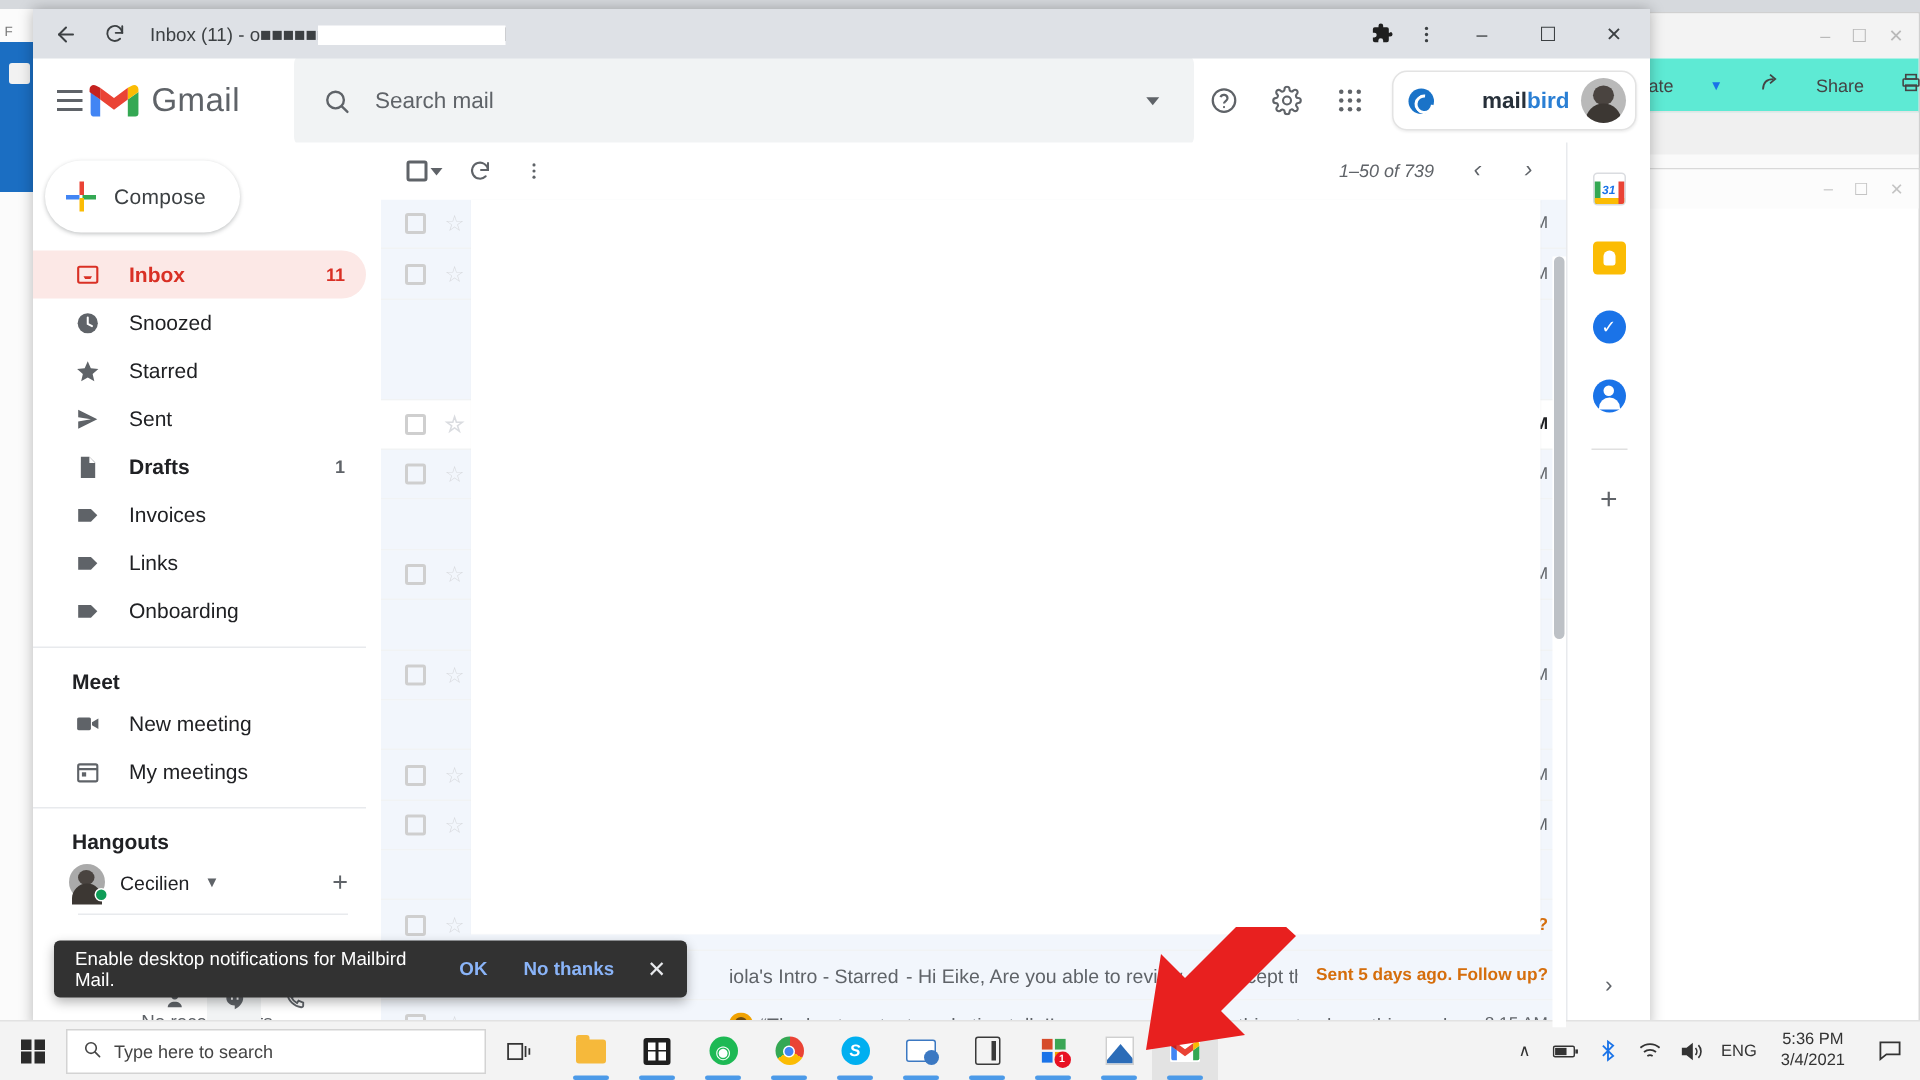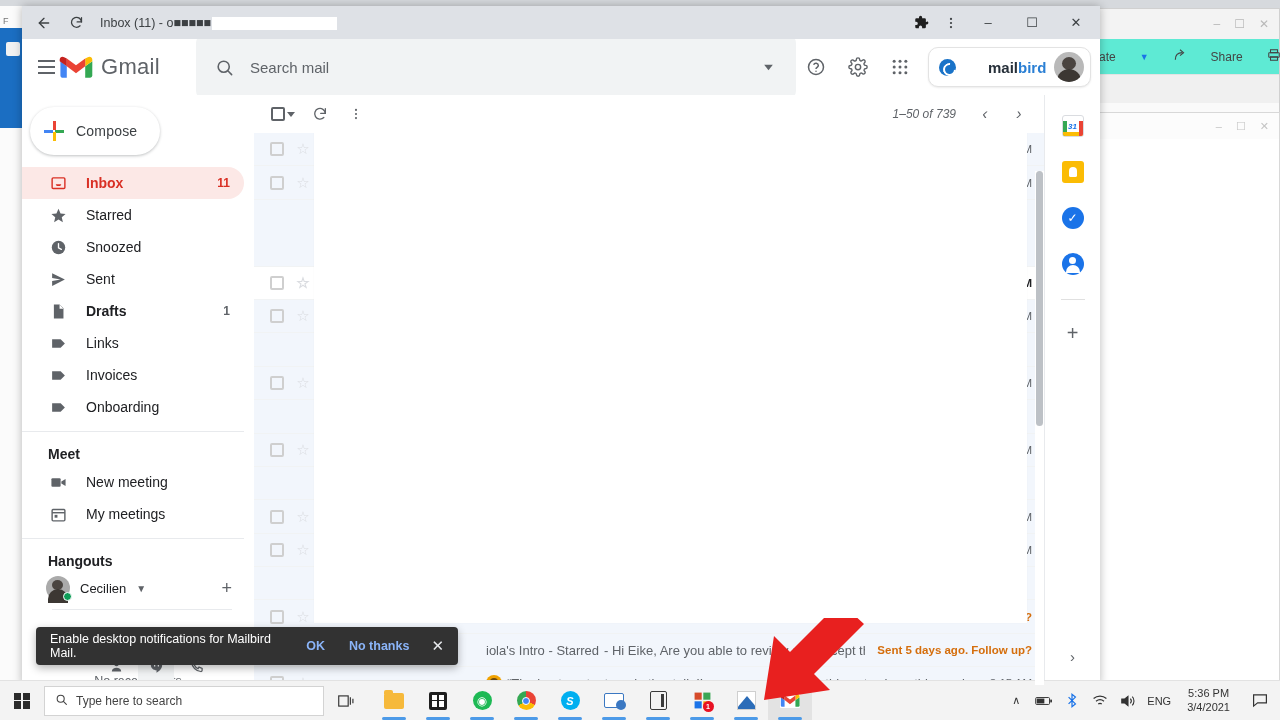--- a/index.html
+++ b/index.html
@@ -579,34 +579,34 @@
                 <path d="M3 13h5l1.5 2.5h5L16 13h5" fill="currentColor" stroke="none"></path>
               </svg>
           </span>
           <span class="ni-label">Inbox</span>
           <span class="ni-count">11</span>
         </div>
 
         <div class="nav-item">
           <span class="ni-ico">
             <svg width="17" height="17" viewBox="0 0 24 24" fill="currentColor">
-                <polygon points="12,2.5 14.9,9.1 22,9.8 16.6,14.5 18.2,21.5 12,17.8 5.8,21.5 7.4,14.5 2,9.8 9.1,9.1"></polygon>
+                <circle cx="12" cy="12" r="9.5"></circle>
+                <path d="M12 6.5v6l4 2.2" stroke="#fff" stroke-width="1.9" fill="none" stroke-linecap="round"></path>
               </svg>
           </span>
-          <span class="ni-label">Starred</span>
+          <span class="ni-label">Snoozed</span>
         </div>
 
         <div class="nav-item">
           <span class="ni-ico">
             <svg width="17" height="17" viewBox="0 0 24 24" fill="currentColor">
-                <circle cx="12" cy="12" r="9.5"></circle>
-                <path d="M12 6.5v6l4 2.2" stroke="#fff" stroke-width="1.9" fill="none" stroke-linecap="round"></path>
+                <polygon points="12,2.5 14.9,9.1 22,9.8 16.6,14.5 18.2,21.5 12,17.8 5.8,21.5 7.4,14.5 2,9.8 9.1,9.1"></polygon>
               </svg>
           </span>
-          <span class="ni-label">Snoozed</span>
+          <span class="ni-label">Starred</span>
         </div>
 
         <div class="nav-item">
           <span class="ni-ico">
             <svg width="17" height="17" viewBox="0 0 24 24" fill="currentColor">
                 <polygon points="3,3 21,12 3,21 3,14 15,12 3,10"></polygon>
               </svg>
           </span>
           <span class="ni-label">Sent</span>
         </div>
@@ -621,30 +621,30 @@
           <span class="ni-label">Drafts</span>
           <span class="ni-count">1</span>
         </div>
 
         <div class="nav-item">
           <span class="ni-ico">
             <svg width="17" height="17" viewBox="0 0 24 24" fill="currentColor">
                 <path d="M3 6h12l6 6-6 6H3z"></path>
               </svg>
           </span>
-          <span class="ni-label">Links</span>
+          <span class="ni-label">Invoices</span>
         </div>
 
         <div class="nav-item">
           <span class="ni-ico">
             <svg width="17" height="17" viewBox="0 0 24 24" fill="currentColor">
                 <path d="M3 6h12l6 6-6 6H3z"></path>
               </svg>
           </span>
-          <span class="ni-label">Invoices</span>
+          <span class="ni-label">Links</span>
         </div>
 
         <div class="nav-item">
           <span class="ni-ico">
             <svg width="17" height="17" viewBox="0 0 24 24" fill="currentColor">
                 <path d="M3 6h12l6 6-6 6H3z"></path>
               </svg>
           </span>
           <span class="ni-label">Onboarding</span>
         </div>

